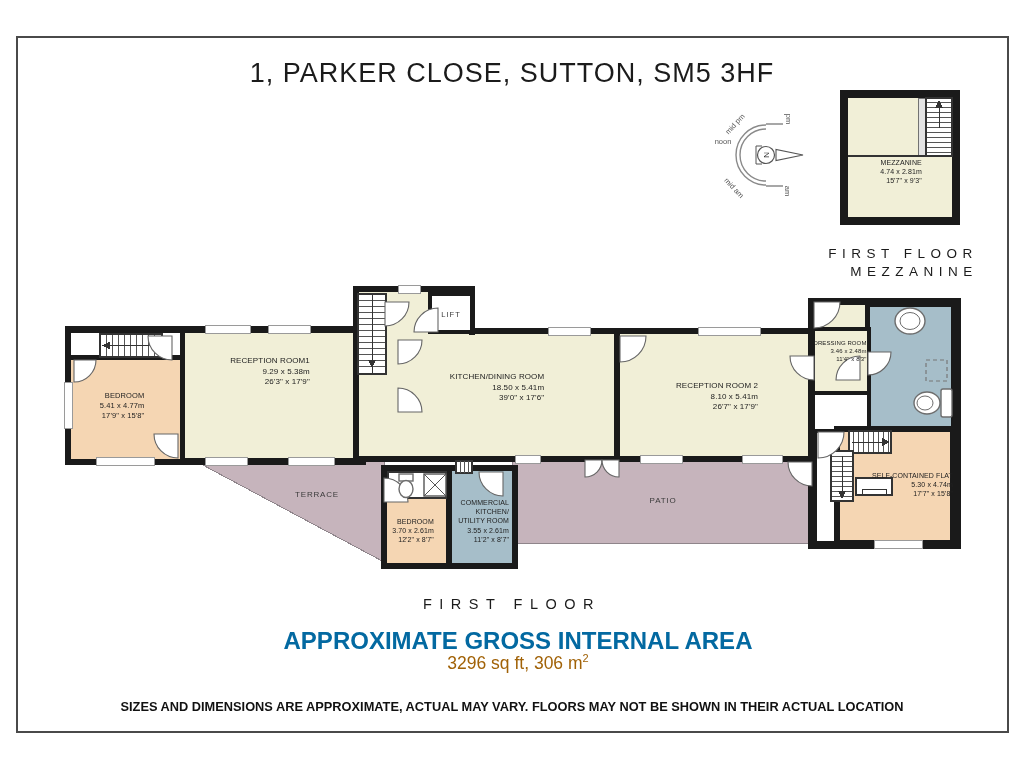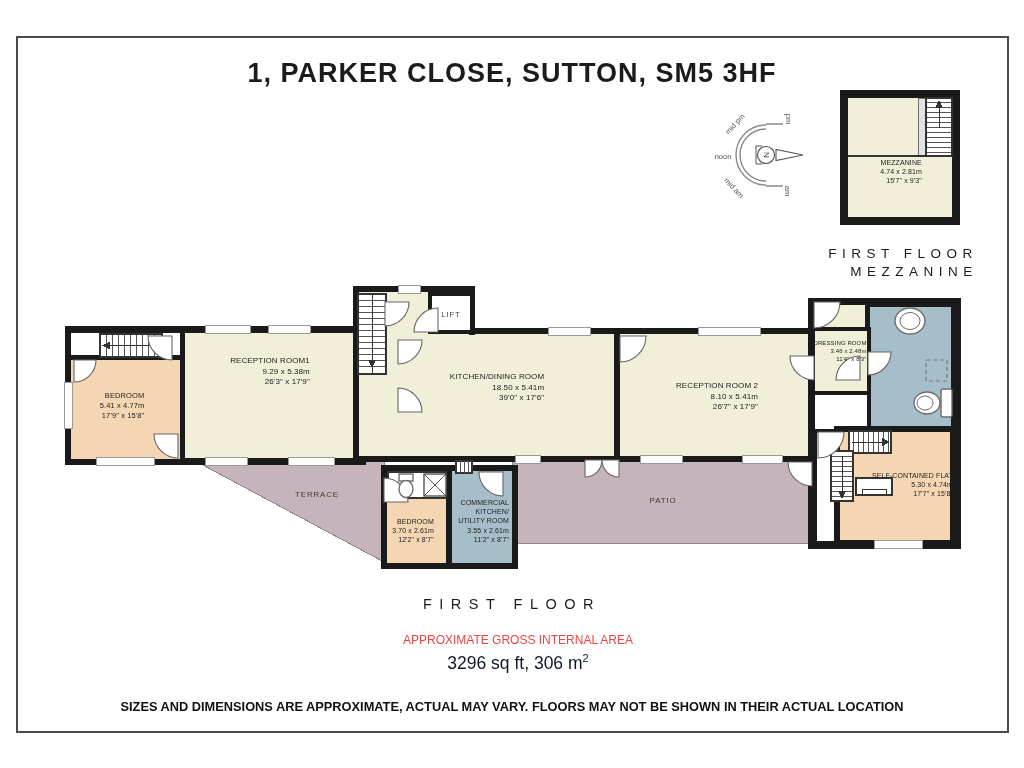--- a/index.html
+++ b/index.html
@@ -6,21 +6,21 @@
     --wall:#1a1a1a; --cream:#f1efd7; --peach:#f5d6b3; --blue:#a6bec9;
     --mauve:#c6b4bc; --ink:#1f1f1f;
   }
   html,body{margin:0;padding:0;}
   body{
     width:1024px;height:768px;position:relative;background:#fff;
     font-family:"Liberation Sans", sans-serif;color:var(--ink);overflow:hidden;
   }
   .page-frame{position:absolute;left:16px;top:36px;width:989px;height:693px;border:2px solid #4a4a4a;}
   .title{position:absolute;left:512px;top:73px;transform:translate(-50%,-50%);
-    font-size:27px;font-weight:700;letter-spacing:1px;white-space:nowrap;margin:0;color:#1b1b1b;}
+    font-size:27px;font-weight:400;letter-spacing:1px;white-space:nowrap;margin:0;color:#1b1b1b;}
   svg{position:absolute;left:0;top:0;}
   .cream{fill:var(--cream);} .peach{fill:var(--peach);} .blue{fill:var(--blue);}
   .white{fill:#ffffff;}
   .w7{stroke:var(--wall);stroke-width:7;} .w6{stroke:var(--wall);stroke-width:6;}
   .w5{stroke:var(--wall);stroke-width:5;} .w4{stroke:var(--wall);stroke-width:4;}
   .mauve-a{fill:var(--mauve);stroke:#8f858b;stroke-width:1;}
   .stair{fill:#ffffff;stroke:#333;stroke-width:1.2;}
   .steps{stroke:#555;stroke-width:1;fill:none;}
   .arrow-l{stroke:#333;stroke-width:1;fill:none;}
   .arrow-h{fill:#333;stroke:none;}
@@ -30,22 +30,22 @@
   .fix-thin{fill:none;stroke:#6d6d6d;stroke-width:1;}
   .dash{fill:none;stroke:#777;stroke-width:1.2;stroke-dasharray:4 3;}
   .compass-line{fill:none;stroke:#8a8a8a;stroke-width:1.4;}
 
   .lbl{position:absolute;transform:translate(-50%,-50%);text-align:right;color:#222;}
   .room-label{font-size:8px;line-height:1.32;letter-spacing:.1px;white-space:nowrap;}
   .wrap{white-space:normal;}
   .area-name{font-size:8px;letter-spacing:.8px;color:#3a3a3a;white-space:nowrap;}
   .mezz-caption{font-size:13.5px;letter-spacing:5.5px;line-height:1.35;color:#1b1b1b;white-space:nowrap;}
   .floor-caption{font-size:14.5px;letter-spacing:7.5px;color:#1b1b1b;white-space:nowrap;}
-  .area-title{font-size:12px;color:#ef4444;white-space:nowrap;line-height:1.3;}
-  .area-value{font-size:17.5px;color:#0f172a;white-space:nowrap;}
+  .area-title{font-size:24px;color:#0369a1;white-space:nowrap;line-height:1.3;font-weight:bold;}
+  .area-value{font-size:17.5px;color:#a16207;white-space:nowrap;}
   .area-value sup{font-size:11px;}
   .disclaimer{font-size:12.8px;font-weight:700;color:#111;white-space:nowrap;}
   .compass-label{position:absolute;font-size:7.5px;color:#555;white-space:nowrap;
     transform:translate(-50%,-50%) rotate(var(--rot,0deg));}
   .compass-n{position:absolute;font-size:8px;color:#333;font-weight:400;
     transform:translate(-50%,-50%) rotate(90deg);}
 </style>
 </head>
 <body>
 
@@ -187,21 +187,21 @@
       <rect x="399" y="474" width="14" height="7" class="fix"></rect>
       <ellipse cx="406" cy="489" rx="7" ry="8.5" class="fix"></ellipse>
       <rect x="424" y="474" width="22" height="22" fill="#fff" stroke="#555" stroke-width="1.4"></rect>
       <path d="M424 474 L446 496 M446 474 L424 496" stroke="#555" stroke-width="1" fill="none"></path>
     </g>
   </g>
 </svg>
 
 <div class="compass-label" style="left:788px;top:119px;--rot:90deg">pm</div>
 <div class="compass-label" style="left:735px;top:124px;--rot:-47deg">mid pm</div>
-<div class="compass-label" style="left:723px;top:156px">noon</div>
+<div class="compass-label" style="left:723px;top:141px">noon</div>
 <div class="compass-label" style="left:734px;top:188px;--rot:47deg">mid am</div>
 <div class="compass-label" style="left:787px;top:191px;--rot:90deg">am</div>
 <div class="compass-n" style="left:766px;top:155px">N</div>
 
 <div class="lbl room-label" style="left:901px;top:172px;font-size:7px">
   <div>MEZZANINE</div>
   <div>4.74 x 2.81m</div>
   <div>15'7" x 9'3"</div>
 </div>
 <div class="lbl mezz-caption" style="left:903px;top:263px">

